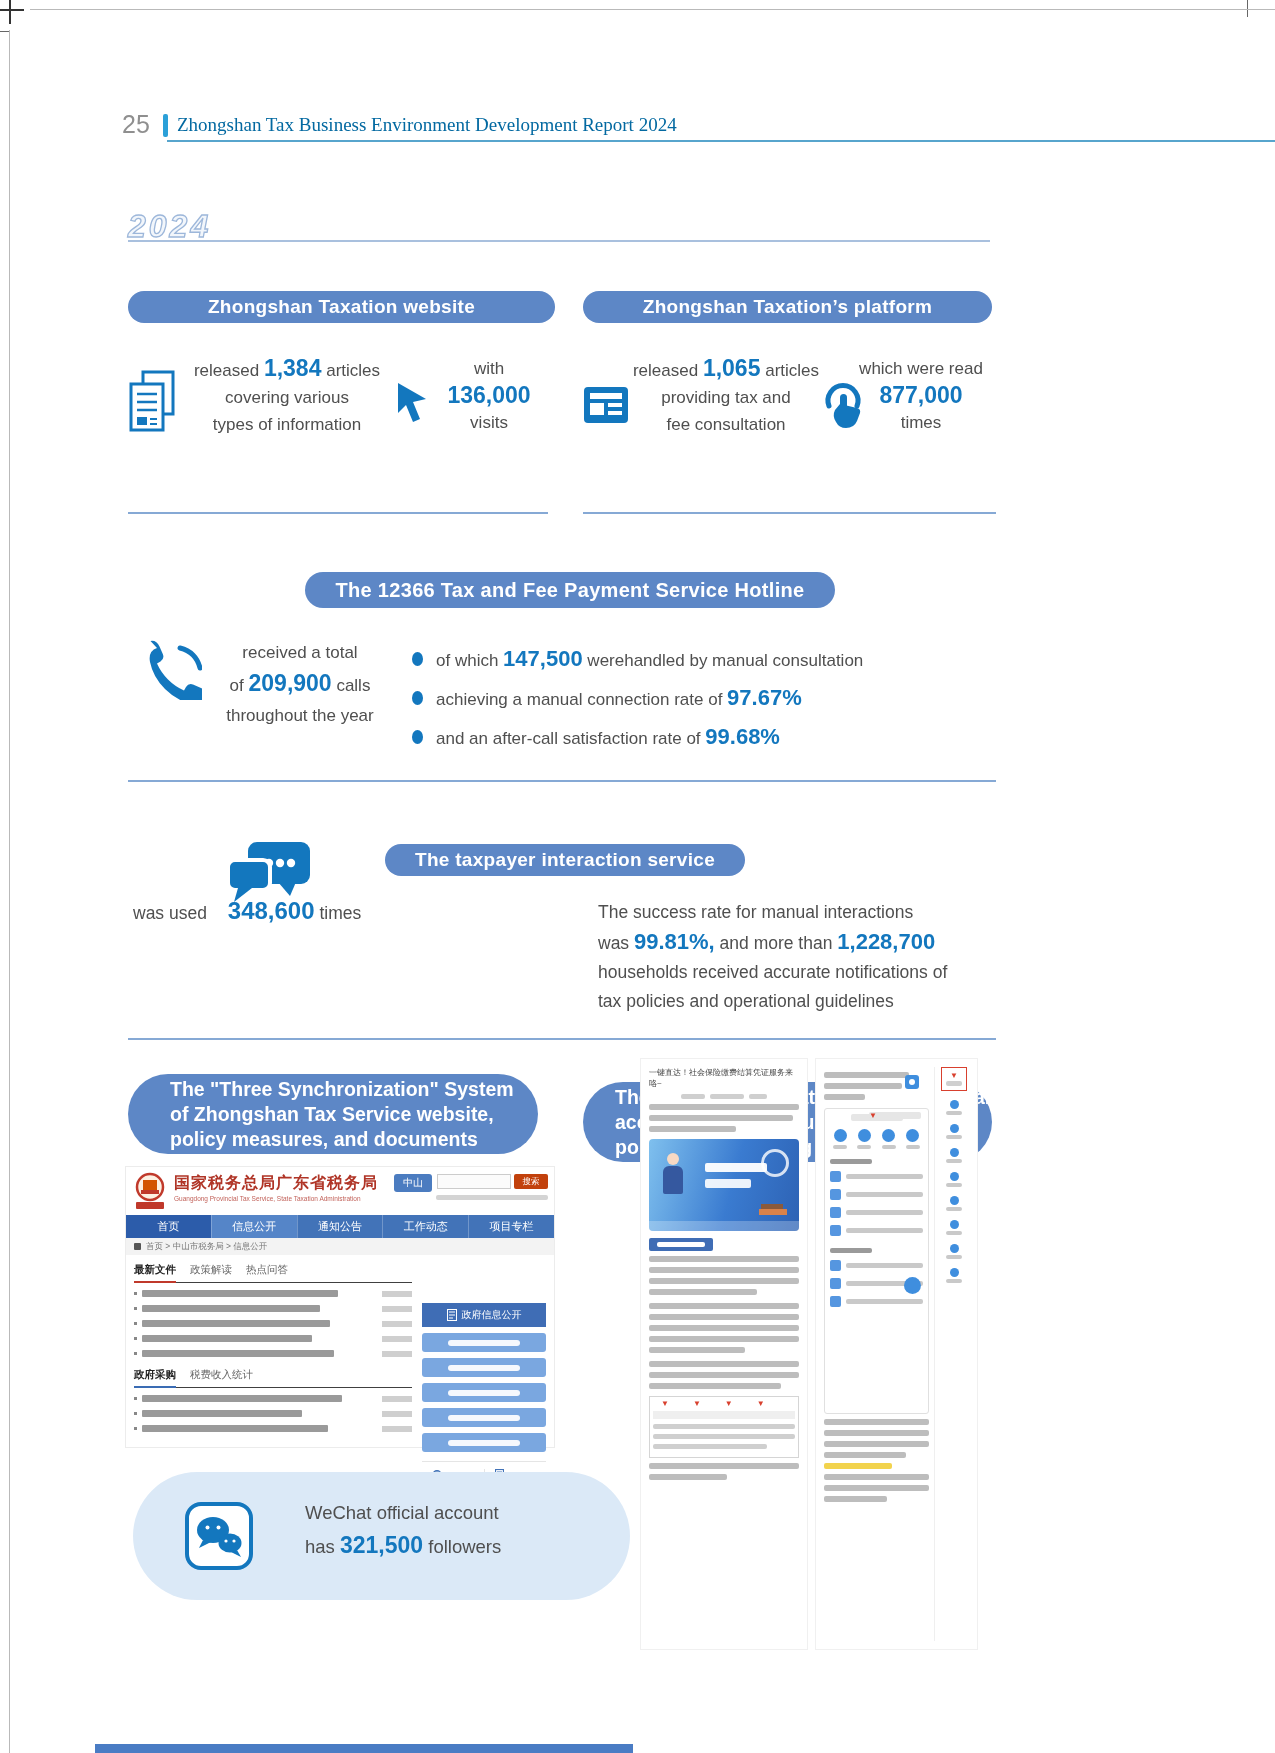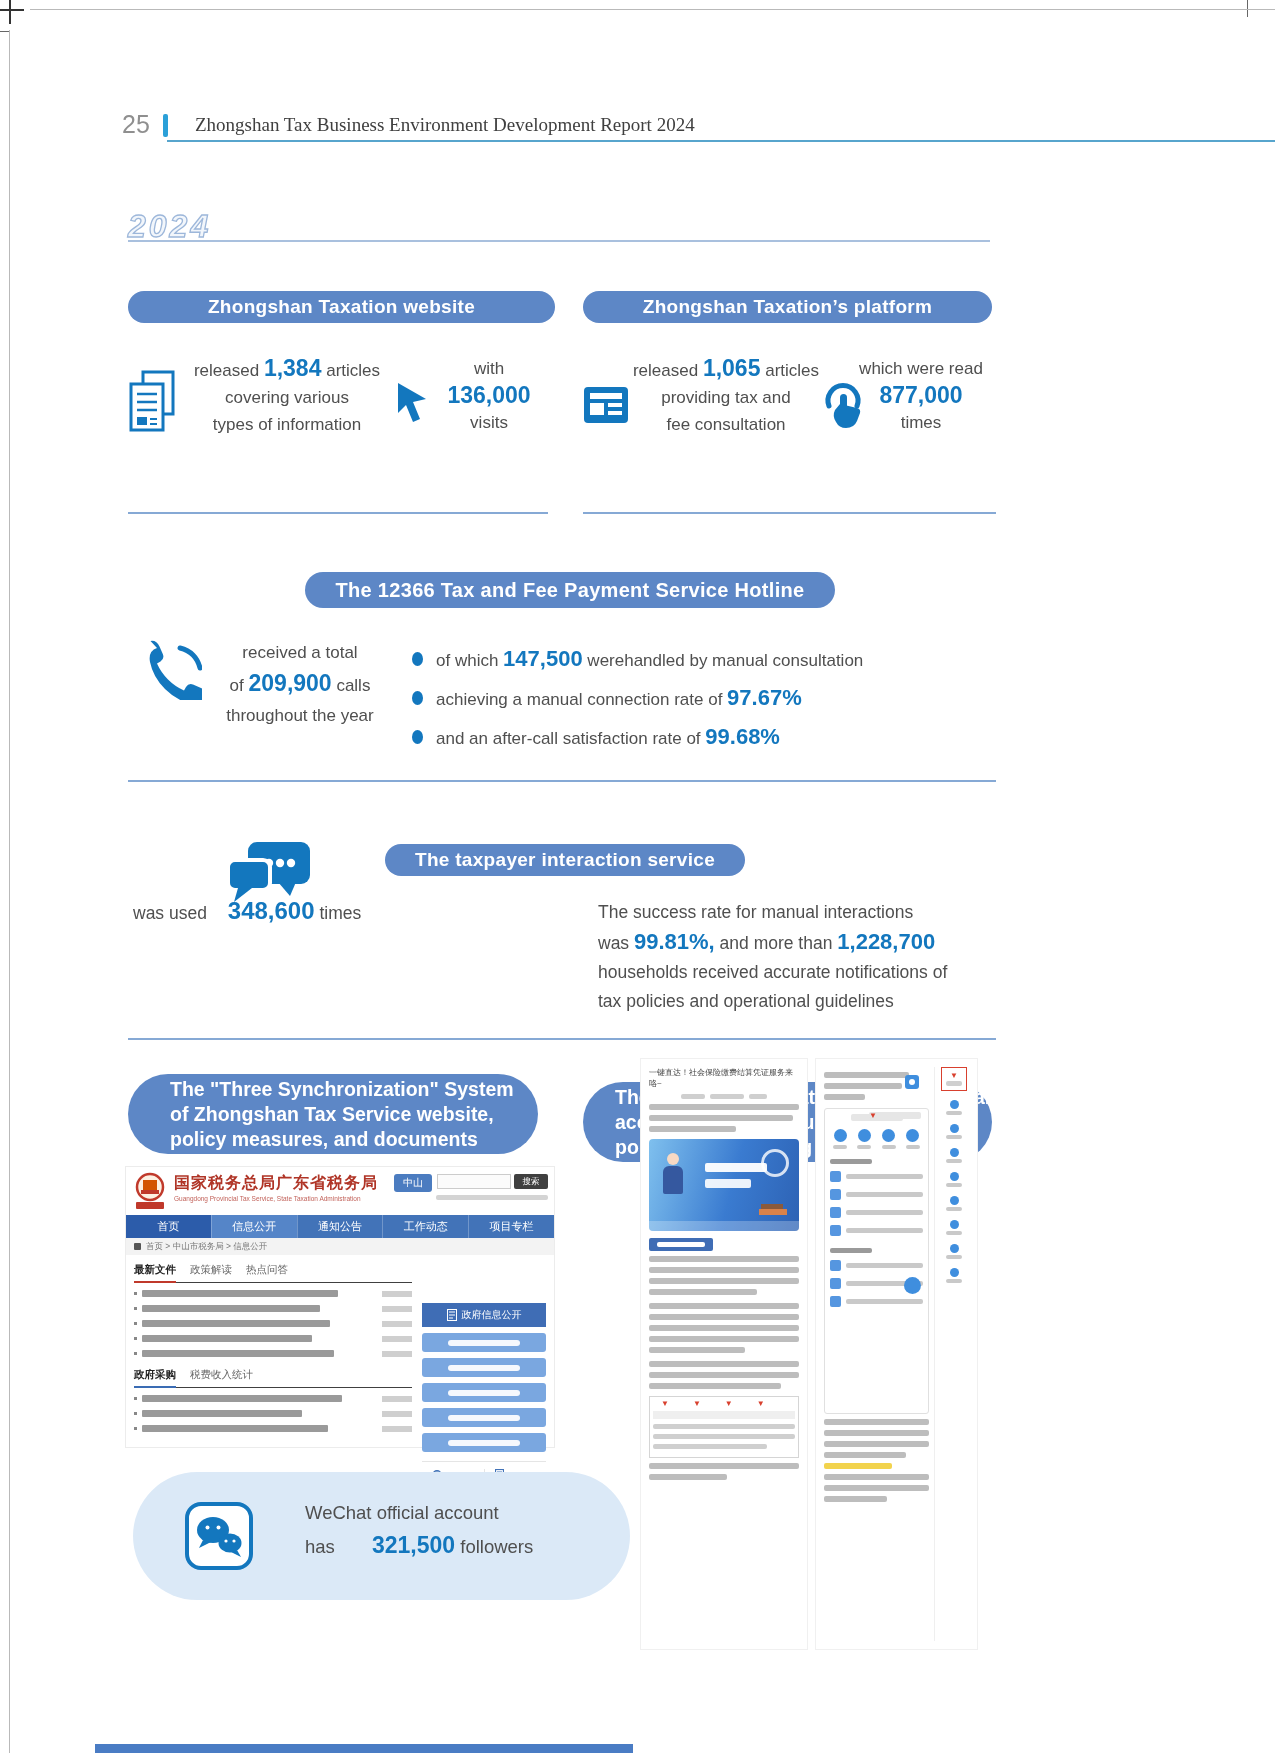--- a/index.html
+++ b/index.html
@@ -11,22 +11,22 @@
   .mark-corner-v{left:9px;top:0;width:2px;height:24px;background:#333;}
   .mark-corner-h{left:0;top:9px;width:24px;height:2px;background:#333;}
   .mark-left-tick{left:0;top:31px;width:9px;height:1px;background:#666;}
   .mark-right-tick{left:1247px;top:0;width:1px;height:17px;background:#666;}
   .mark-v-left{left:9px;top:30px;width:1px;height:1723px;}
   .mark-h-top{left:30px;top:9px;width:1245px;height:1px;}
 
   
   .page-num{position:absolute;left:122px;top:110px;font-size:25px;color:#8f8f8f;}
   .accent-bar{position:absolute;left:163px;top:114px;width:5px;height:23px;background:#2ba0d8;border-radius:2px;}
-  .header-title{position:absolute;left:195px;top:114px;font-family:"Liberation Serif",serif;
-                font-size:19px;color:#404040;}
+  .header-title{position:absolute;left:177px;top:114px;font-family:"Liberation Serif",serif;
+                font-size:19px;color:#0369a1;}
   .header-rule{position:absolute;left:167px;top:140px;width:1108px;height:2px;background:#57a5cd;}
 
   
   .year{position:absolute;left:128px;top:208px;font-size:32px;font-weight:bold;font-style:italic;
         letter-spacing:3px;color:#f2f6fb;-webkit-text-stroke:1.3px #9db7da;}
   .year-rule{position:absolute;left:128px;top:240px;width:862px;height:2px;background:#a9c0de;}
 
   
   .pill{position:absolute;background:#5d87c6;color:#fff;font-weight:bold;border-radius:18px;
         display:flex;align-items:center;justify-content:center;font-size:19px;letter-spacing:.3px;}
@@ -77,21 +77,21 @@
   
   .gov{position:absolute;left:125px;top:1166px;width:430px;height:282px;background:#fff;
        border:1px solid #ececec;box-sizing:border-box;font-family:"Liberation Sans",sans-serif;}
   .gs-header{position:relative;height:48px;}
   .gs-title{position:absolute;left:48px;top:6px;font-size:16px;font-weight:bold;color:#b03527;letter-spacing:1px;white-space:nowrap;}
   .gs-sub{position:absolute;left:48px;top:28px;font-size:6.5px;color:#c2625a;white-space:nowrap;}
   .gs-badge{position:absolute;left:268px;top:7px;background:#4b7cc0;color:#fff;font-size:10px;
             padding:2px 9px;border-radius:3px;}
   .gs-search{position:absolute;right:6px;top:7px;display:flex;gap:3px;}
   .gs-input{width:74px;height:15px;border:1px solid #ccc;background:#fbfbfb;box-sizing:border-box;}
-  .gs-go{width:34px;height:15px;background:#404040;color:#fff;font-size:8.5px;display:flex;
+  .gs-go{width:34px;height:15px;background:#c2410c;color:#fff;font-size:8.5px;display:flex;
          align-items:center;justify-content:center;border-radius:2px;}
   .gs-search-meta{position:absolute;right:6px;top:28px;width:112px;height:5px;background:#d4d4d4;border-radius:2px;}
   .gs-nav{height:23px;background:#4273b8;display:flex;color:#fff;font-size:11px;}
   .gs-nav>div{flex:1;display:flex;align-items:center;justify-content:center;border-left:1px solid rgba(255,255,255,.25);}
   .gs-nav>div:first-child{border-left:none;background:#2c5caa;}
   .gs-nav>div:nth-child(2){background:#5585c8;}
   .gs-crumb{height:17px;background:#f3f3f3;display:flex;align-items:center;gap:5px;
             padding-left:8px;font-size:8.5px;color:#777;}
   .crumb-ic{width:7px;height:7px;background:#555;border-radius:1px;flex:none;}
   .gs-body{display:flex;gap:10px;padding:8px;}
@@ -162,21 +162,21 @@
   .rail-it>span{width:16px;height:4px;background:#c9c9c9;border-radius:2px;}
   .yellow{height:6px;background:#f2d34d;border-radius:2px;margin-top:5px;width:65%;}
   .badge-ic{position:absolute;right:10px;top:8px;width:14px;height:14px;border-radius:3px;background:#3f8ede;}
   .badge-ic::after{content:"";position:absolute;left:4px;top:4px;width:6px;height:6px;border-radius:50%;background:#fff;}
 
   
   .blob{position:absolute;left:133px;top:1472px;width:497px;height:128px;border-radius:64px;background:#dbe9f7;}
   .blob-ic{position:absolute;left:52px;top:30px;}
   .blob-t1{position:absolute;left:172px;top:30px;font-size:18.5px;color:#4f4f4f;}
   .blob-t2{position:absolute;left:172px;top:60px;font-size:18.5px;color:#4f4f4f;}
-  .blob-t2 .num{font-size:23px;margin-left:32px;}
+  .blob-t2 .num{font-size:23px;}
 
   .footer-band{position:absolute;left:95px;top:1744px;width:538px;height:9px;background:#4a7cc4;}
 </style>
 </head>
 <body>
 
 <div class="page">
 
   <div class="mark mark-corner-v"></div>
   <div class="mark mark-corner-h"></div>

